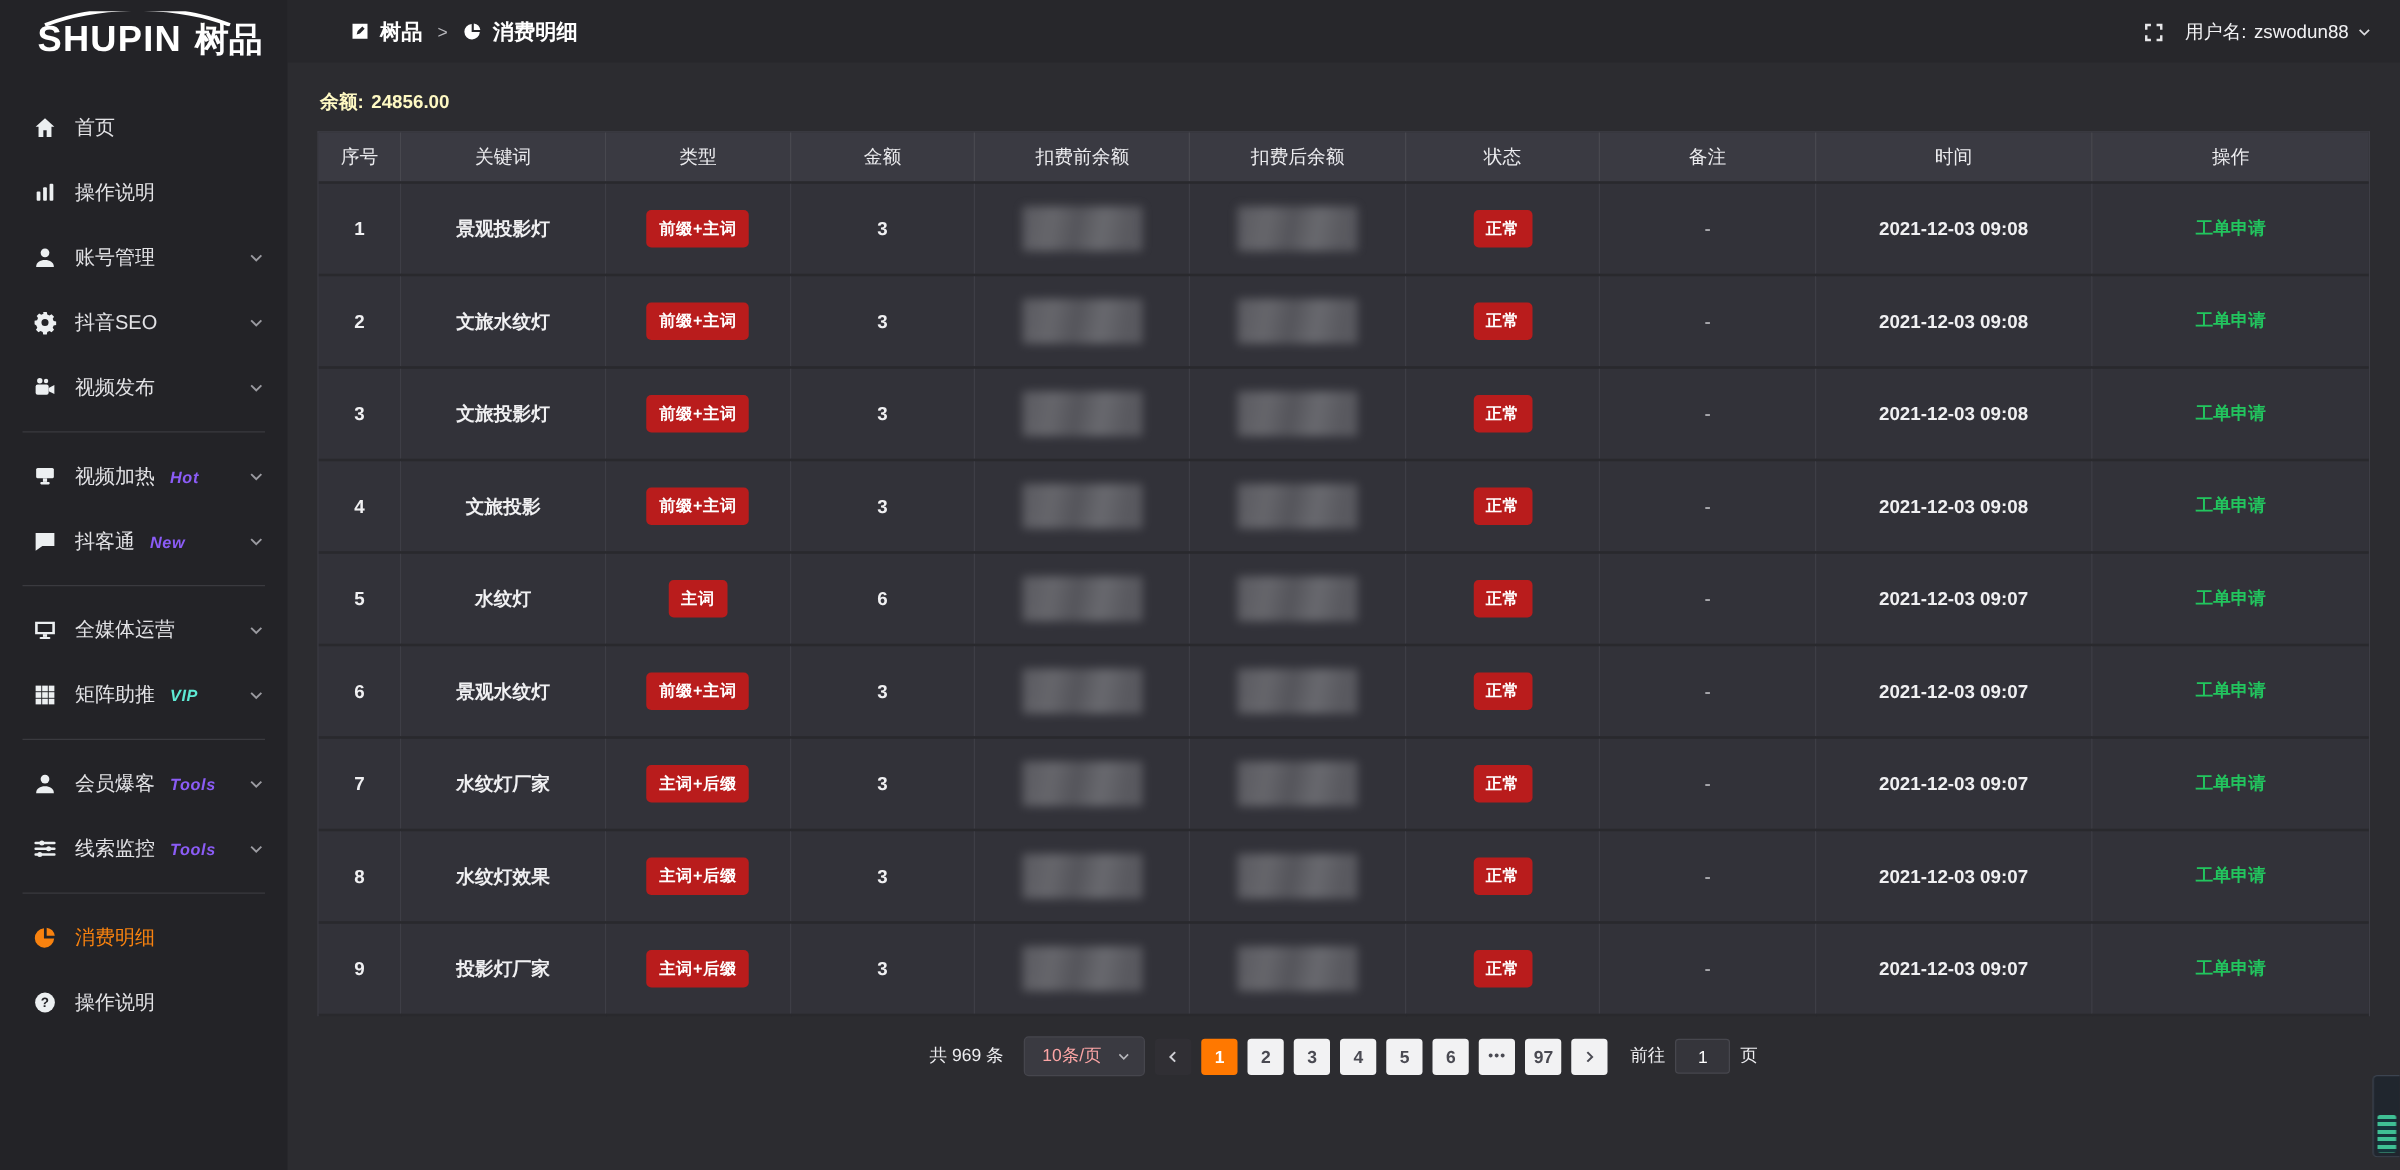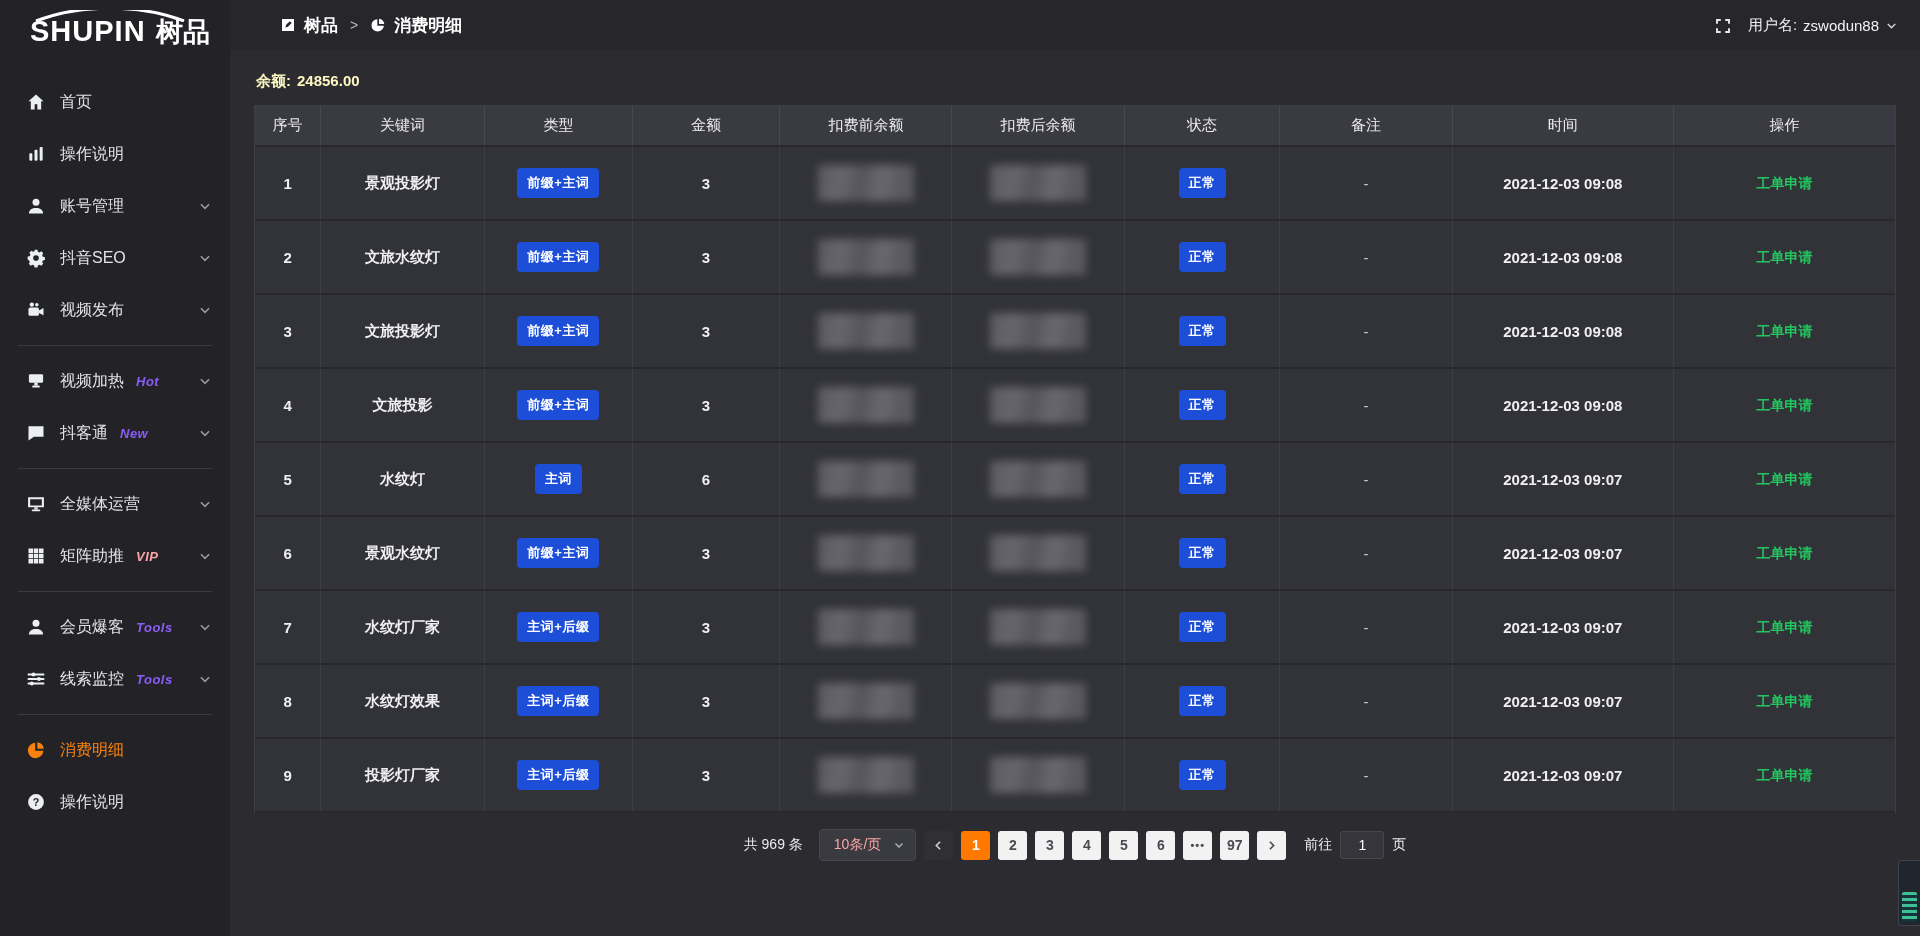--- a/index.html
+++ b/index.html
@@ -16,21 +16,21 @@
   .logo{height:56px;padding:14px 0 0 30px;position:relative;cursor:pointer;white-space:nowrap}
   .logo-arc{position:absolute;top:8px;left:28px}
   .logo-en{font-size:29px;font-weight:900;color:#fff;letter-spacing:1px}
   .logo-cn{font-size:27px;font-weight:700;color:#fff;margin-left:6px}
   .side-nav{padding-top:6px}
   .side-item{display:flex;align-items:center;height:52px;padding:0 18px 0 26px;cursor:pointer;color:#e3e3e6;font-size:16px}
   .side-item .icon{width:20px;height:20px;margin-right:14px;display:inline-flex;color:#eceff1}
   .side-item .icon svg{width:100%;height:100%}
   .side-item .tag{margin-left:12px;font-style:italic;font-weight:700;font-size:13px;letter-spacing:.5px}
   .tag.red{color:#8b5cf6}
-  .tag.vip{color:#fca5a5}
+  .tag.vip{color:#5eead4}
   .side-item .chev{margin-left:auto;width:14px;height:14px;color:#9a9aa0;display:inline-flex}
   .side-item .chev svg{width:100%;height:100%}
   .side-item.active,.side-item.active .icon{color:#f8820f}
   .side-divider{height:1px;background:#3a3a3f;margin:9px 18px}
 
   
   .right{flex:1;display:flex;flex-direction:column;min-width:0}
   .topbar{height:50px;background:#27272b;display:flex;align-items:center;justify-content:space-between;padding:0 22px 0 50px;flex-shrink:0}
   .breadcrumb{display:flex;align-items:center;font-size:17px;color:#fff;font-weight:600}
   .crumb{display:inline-flex;align-items:center;gap:8px;cursor:pointer}
@@ -50,21 +50,21 @@
 
   
   .tbl-wrap{border:1px solid #3e3e46;border-bottom:none}
   table{width:100%;border-collapse:collapse;table-layout:fixed}
   thead th{background:#3a3a42;height:37px;font-size:15px;font-weight:400;color:#ececef;
     border-right:1px solid #48484f;border-bottom:2px solid #29292d;text-align:center}
   thead th:last-child{border-right:none}
   tbody td{background:#323239;height:70px;text-align:center;font-size:15px;
     border-right:1px solid #3e3e46;border-bottom:2px solid #29292d;color:#f0f0f2;font-weight:600}
   tbody td:last-child{border-right:none}
-  .badge{display:inline-block;background:#1d4ed8;color:#fff;font-size:13px;font-weight:600;
+  .badge{display:inline-block;background:#b91c1c;color:#fff;font-size:13px;font-weight:600;
     padding:6px 10px;border-radius:4px;letter-spacing:.5px}
   .muted{color:#c9c9cd;font-weight:400}
   .action-link{color:#22c55e;font-weight:700;font-size:14px;cursor:pointer;text-decoration:none}
   .blur-block{width:96px;height:36px;margin:0 auto;border-radius:2px;
     background:linear-gradient(100deg,#85858a 5%,#9a9a9e 25%,#77777c 45%,#9fa0a4 65%,#808085 85%);
     filter:blur(4px);opacity:.5}
 
   
   .pagination{display:flex;align-items:center;justify-content:center;gap:8px;margin-top:16px;font-size:14px;color:#ededf0}
   .pg-total{margin-right:8px}

